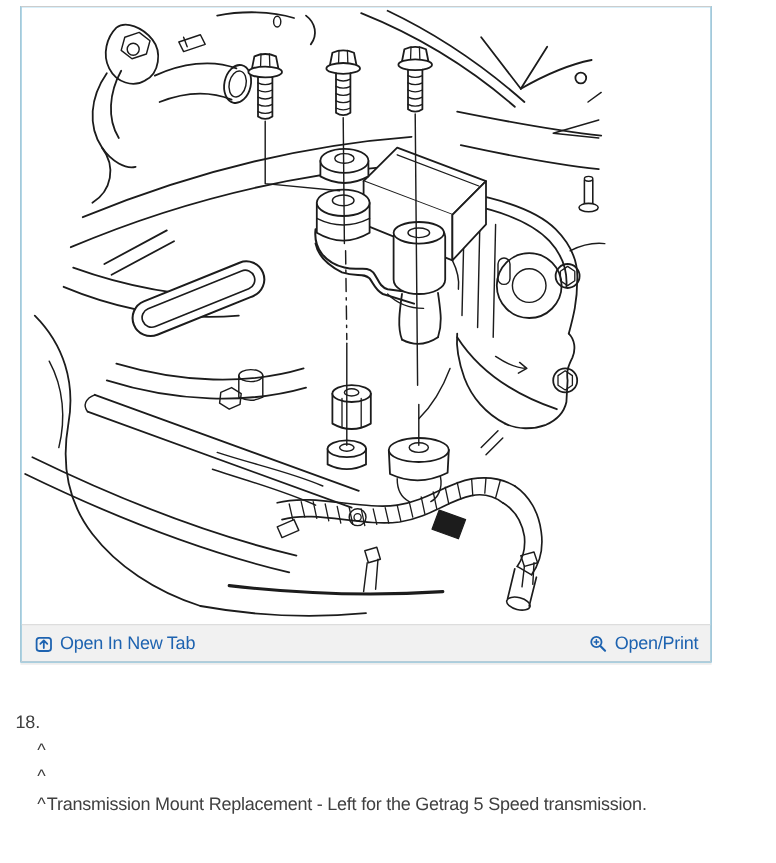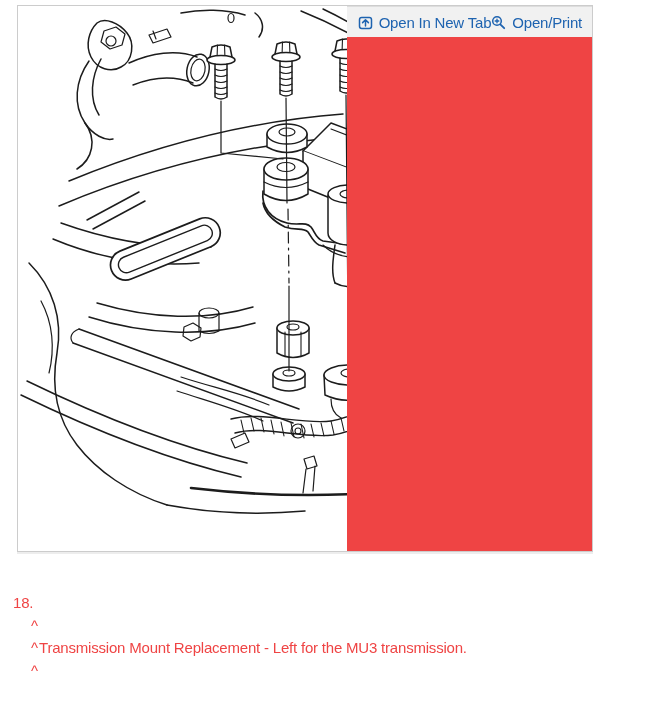--- a/index.html
+++ b/index.html
@@ -3,40 +3,40 @@
 <meta charset="utf-8">
 <style>
   html,body{margin:0;padding:0;}
   body{
     width:647px;height:719px;position:relative;background:#ffffff;
     font-family:"Liberation Sans", sans-serif;
     -webkit-font-smoothing:antialiased;
   }
   .figure-panel{
     position:absolute;left:17px;top:5px;width:576px;height:547px;
-    box-sizing:border-box;border:1px solid #cccccc;background:#ef4444;
-    display:flex;flex-direction:row;
+    box-sizing:border-box;border:1px solid #cccccc;background:#0ea5e9;
+    display:flex;flex-direction:column;
     box-shadow:0 2px 0 rgba(0,0,0,0.07);
   }
   .figure-area{flex:1;overflow:hidden;background:#ffffff;}
   .figure-area svg{display:block;}
   .figure-toolbar{
     height:30px;flex:none;background:#f1f1f1;border-top:1px solid #dddddd;
     display:flex;justify-content:space-between;align-items:center;
     padding:0 10px 0 11px;
   }
   .toolbar-link{
     display:flex;align-items:center;gap:6px;
     color:#1e63b0;font-size:15px;text-decoration:none;cursor:pointer;
     letter-spacing:-0.2px;white-space:nowrap;
   }
   .toolbar-link svg{flex:none;}
   .instructions{
     position:absolute;left:13px;top:592px;width:628px;
-    color:#ef4444;font-size:15px;line-height:22.5px;letter-spacing:-0.2px;
+    color:#404040;font-size:15px;line-height:22.5px;letter-spacing:-0.2px;
   }
   .step-line{display:flex;}
   .step-num{flex:none;width:24px;}
   .ref-item{display:flex;padding-left:18px;}
   .ref-marker{flex:none;width:8px;}
   .sketch{stroke:#1c1c1c;fill:none;stroke-linecap:round;stroke-linejoin:round;}
 </style>
 </head>
 <body>
 
@@ -248,18 +248,18 @@
 
 <div class="instructions">
   <div class="step-line">
     <span class="step-num">18.</span>
   </div>
   <div class="ref-item">
     <span class="ref-marker">^</span>
   </div>
   <div class="ref-item">
     <span class="ref-marker">^</span>
-    <span>Transmission Mount Replacement - Left for the MU3 transmission.</span>
   </div>
   <div class="ref-item">
     <span class="ref-marker">^</span>
+    <span>Transmission Mount Replacement - Left for the Getrag 5 Speed transmission.</span>
   </div>
 </div>
 
 </body></html>

